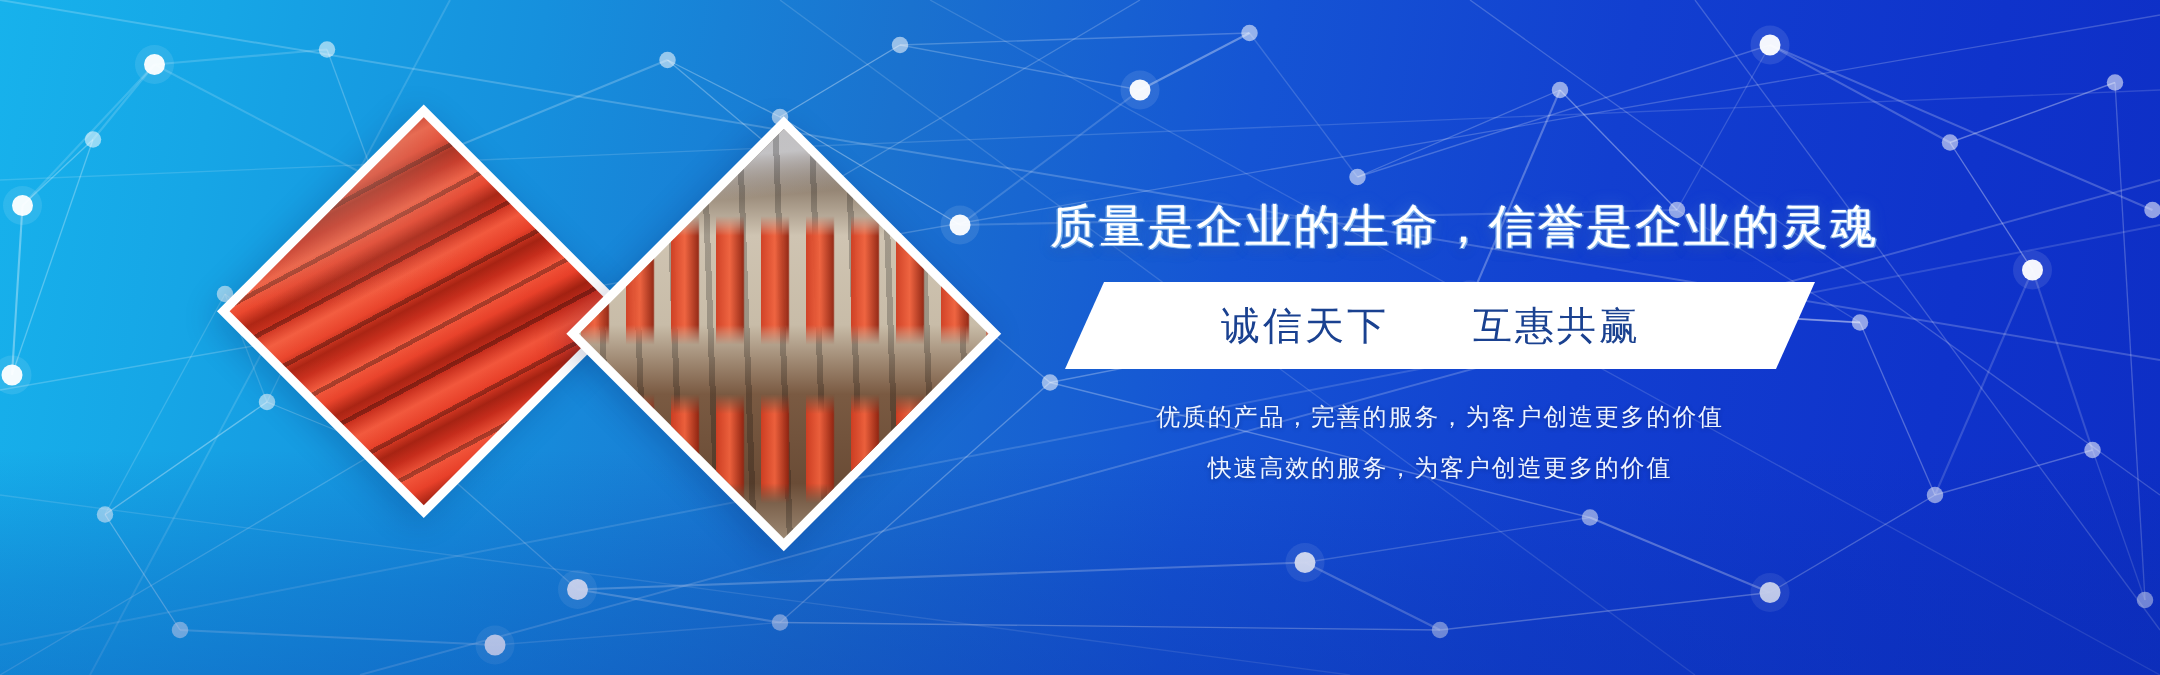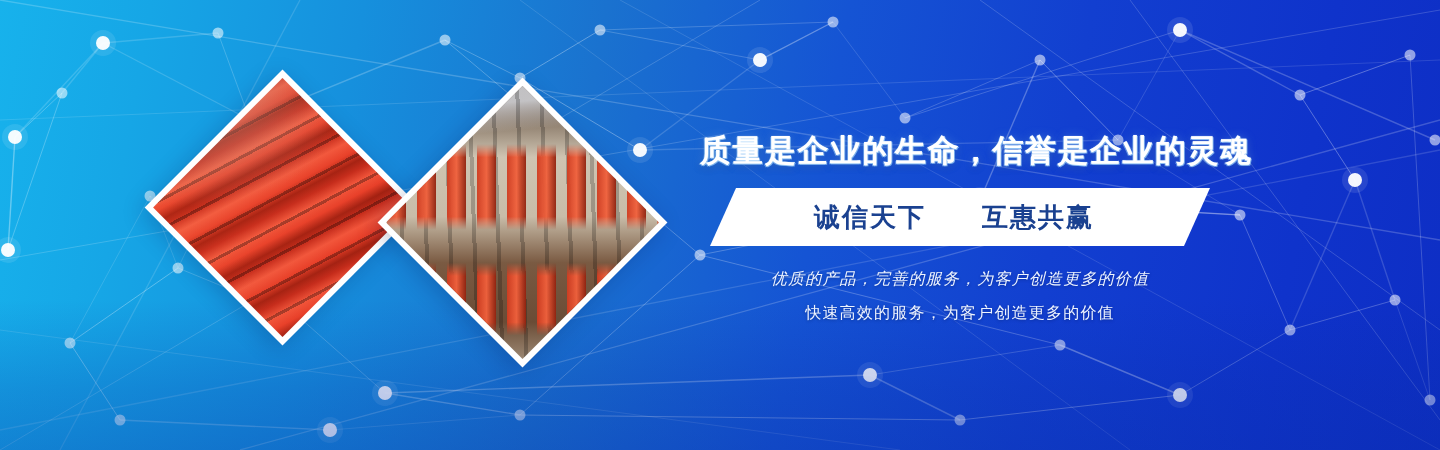--- a/index.html
+++ b/index.html
@@ -108,21 +108,21 @@
   #text-block {
     position:absolute;
     left:700px; top:128px;
     width:520px;
     text-align:center;
     z-index:5;
   }
 
   #headline {
     font-size:31px;
-    font-weight:bold;
+    font-weight:normal;
     color:#ffffff;
     letter-spacing:1.5px;
     line-height:46px;
     white-space:nowrap;
     text-shadow:
        0 0 1px rgba(190,225,255,0.95),
        1px 1px 0 rgba(150,200,245,0.75),
       -1px 1px 0 rgba(150,200,245,0.55),
        0 0 10px rgba(120,185,255,0.45),
        0 3px 7px rgba(5,25,90,0.35);
@@ -141,35 +141,35 @@
     background:#ffffff;
     clip-path: polygon(26px 0, 100% 0, calc(100% - 26px) 100%, 0 100%);
     box-shadow:0 3px 12px rgba(4,22,80,0.2);
   }
   #ribbon-text {
     position:absolute;
     left:0; right:12px; top:0; height:58px;
     line-height:58px;
     text-align:center;
     font-size:26px;
-    font-weight:bold;
+    font-weight:normal;
     color:#1a4190;
     letter-spacing:2px;
     white-space:pre;
   }
 
   .subline {
     font-size:16px;
     color:#eef4ff;
     letter-spacing:1.2px;
     line-height:34px;
     white-space:nowrap;
     text-shadow:0 1px 3px rgba(6,26,90,0.45);
   }
-  #subline-1 { margin-top:16px;font-style:italic; }
+  #subline-1 { margin-top:16px; }
 </style>
 </head>
 <body>
 
 <div id="banner">
 
   <svg class="net" id="network-svg" viewBox="0 0 1440 450" preserveAspectRatio="none">
       <g>
         <line x1="103" y1="43" x2="218" y2="33" stroke="#ffffff" stroke-opacity="0.16" stroke-width="1.4"></line>
         <line x1="103" y1="43" x2="62" y2="93" stroke="#ffffff" stroke-opacity="0.16" stroke-width="1.4"></line>

